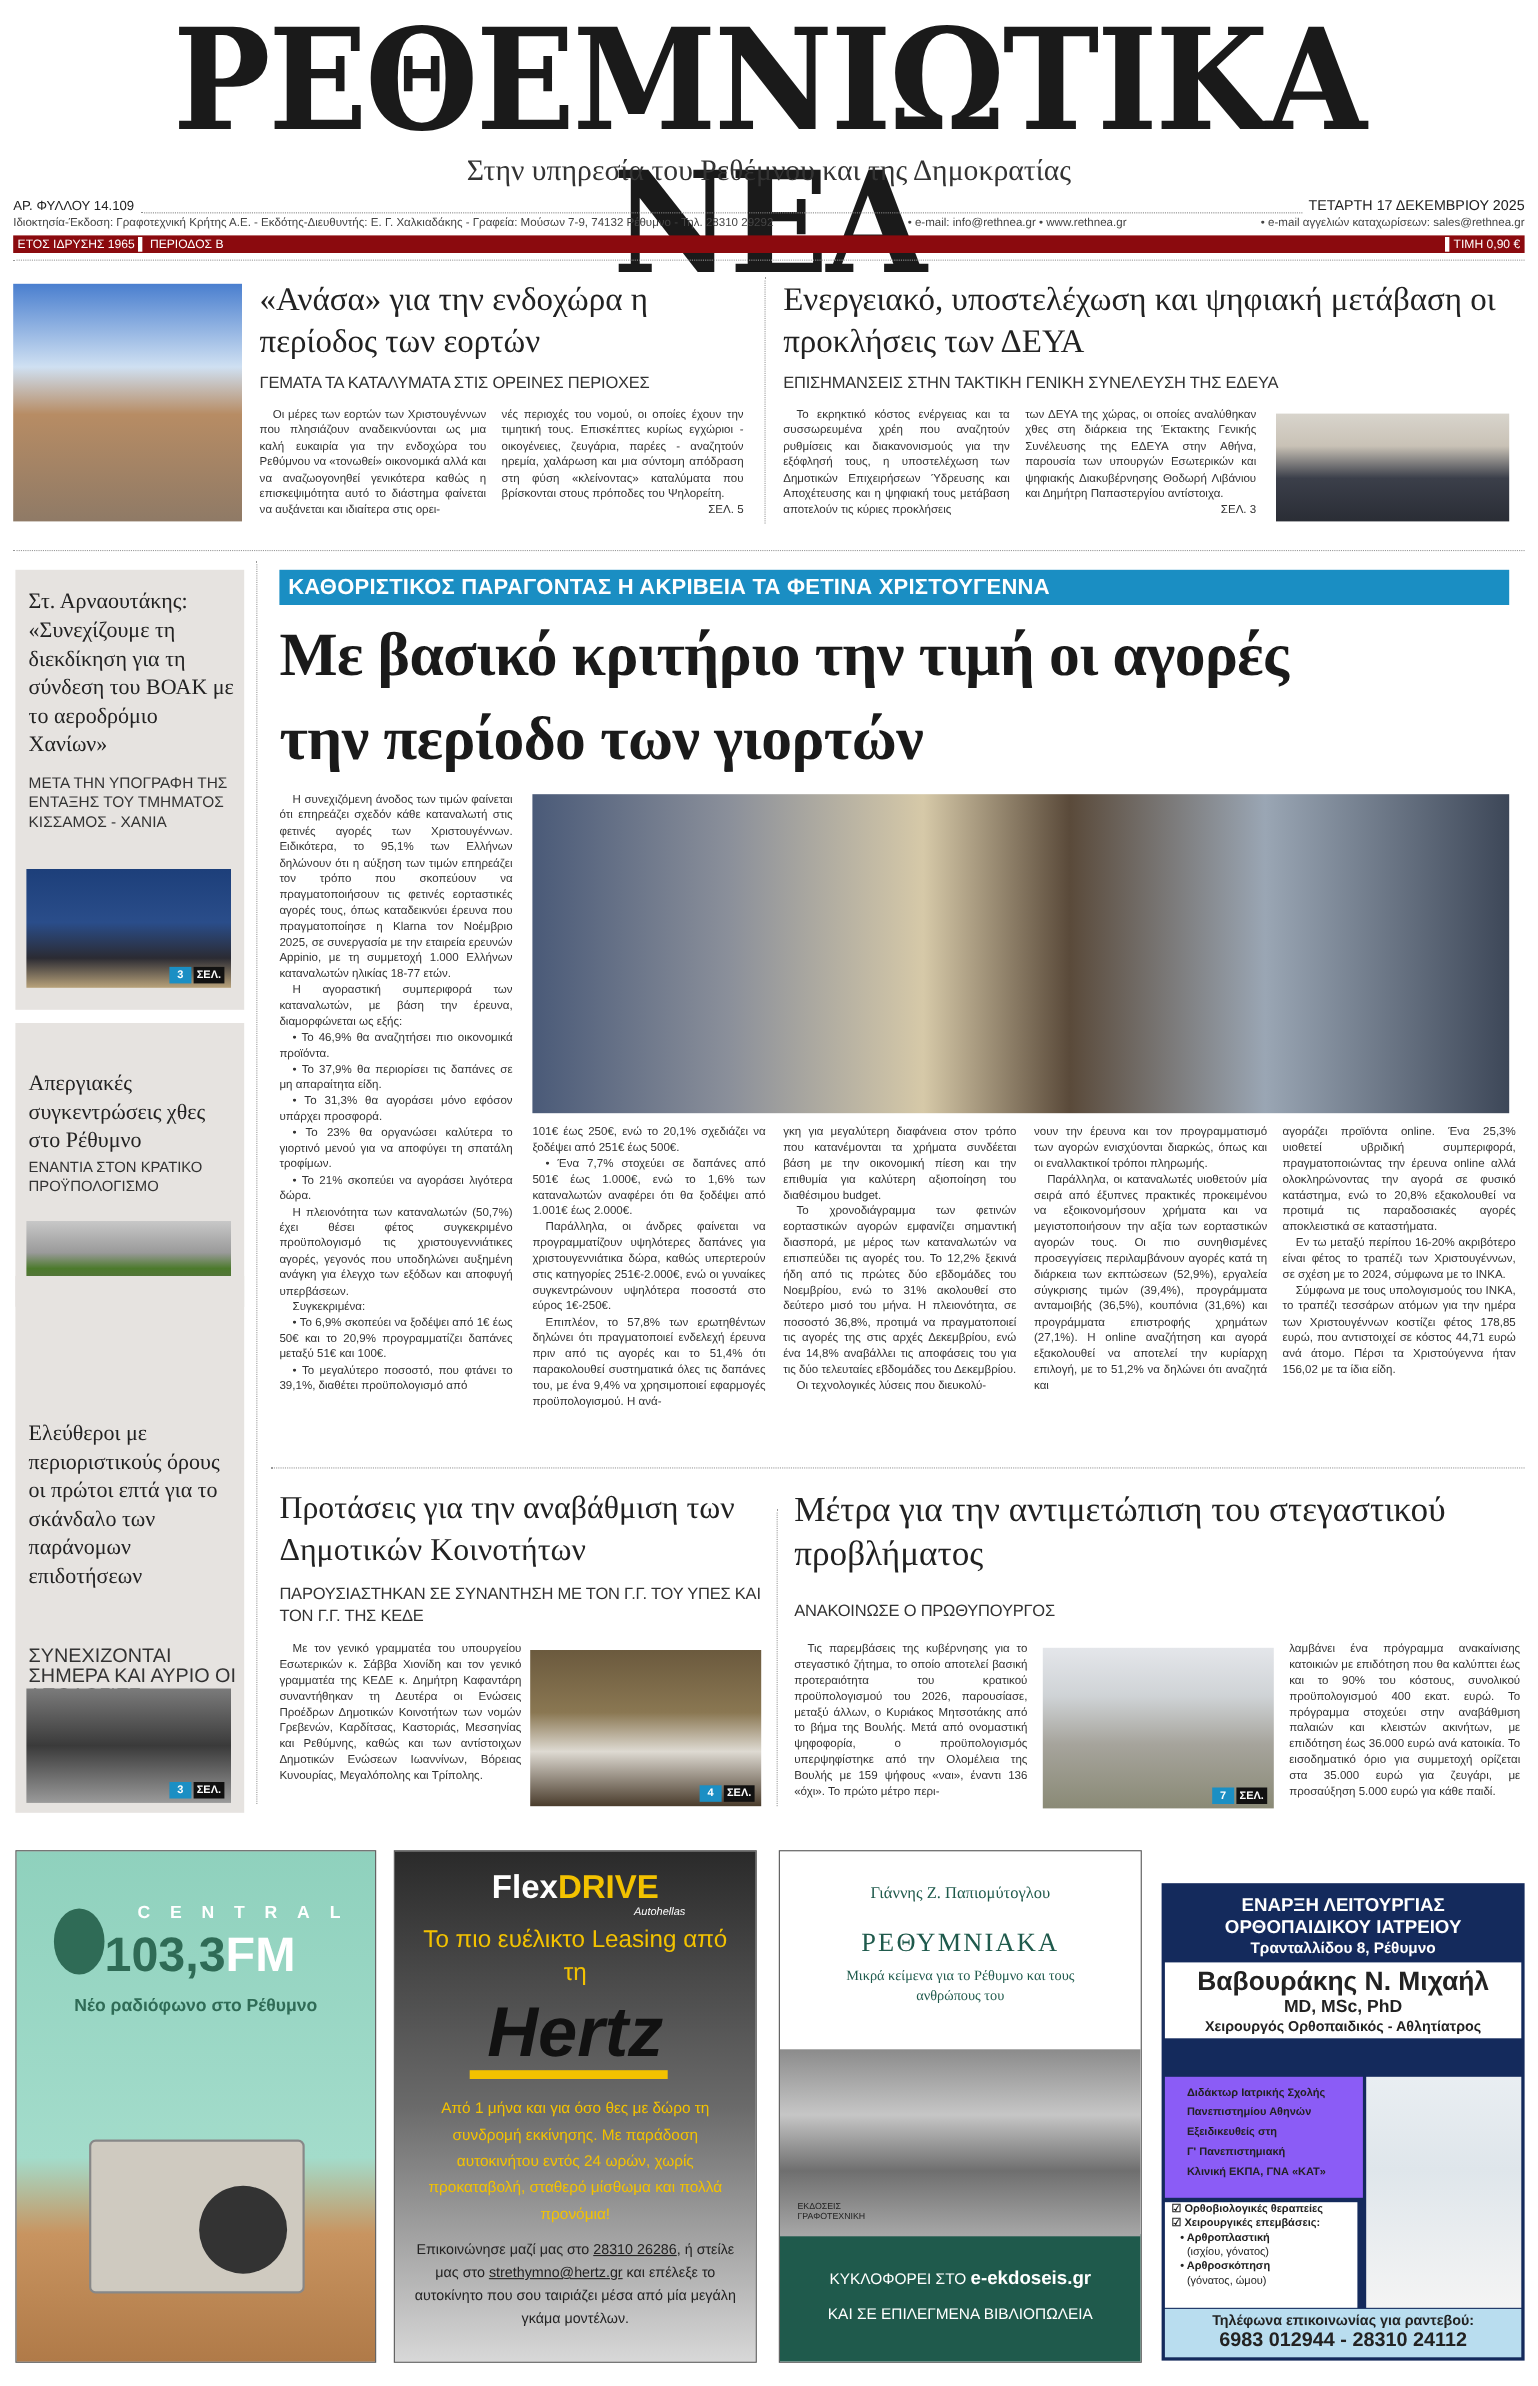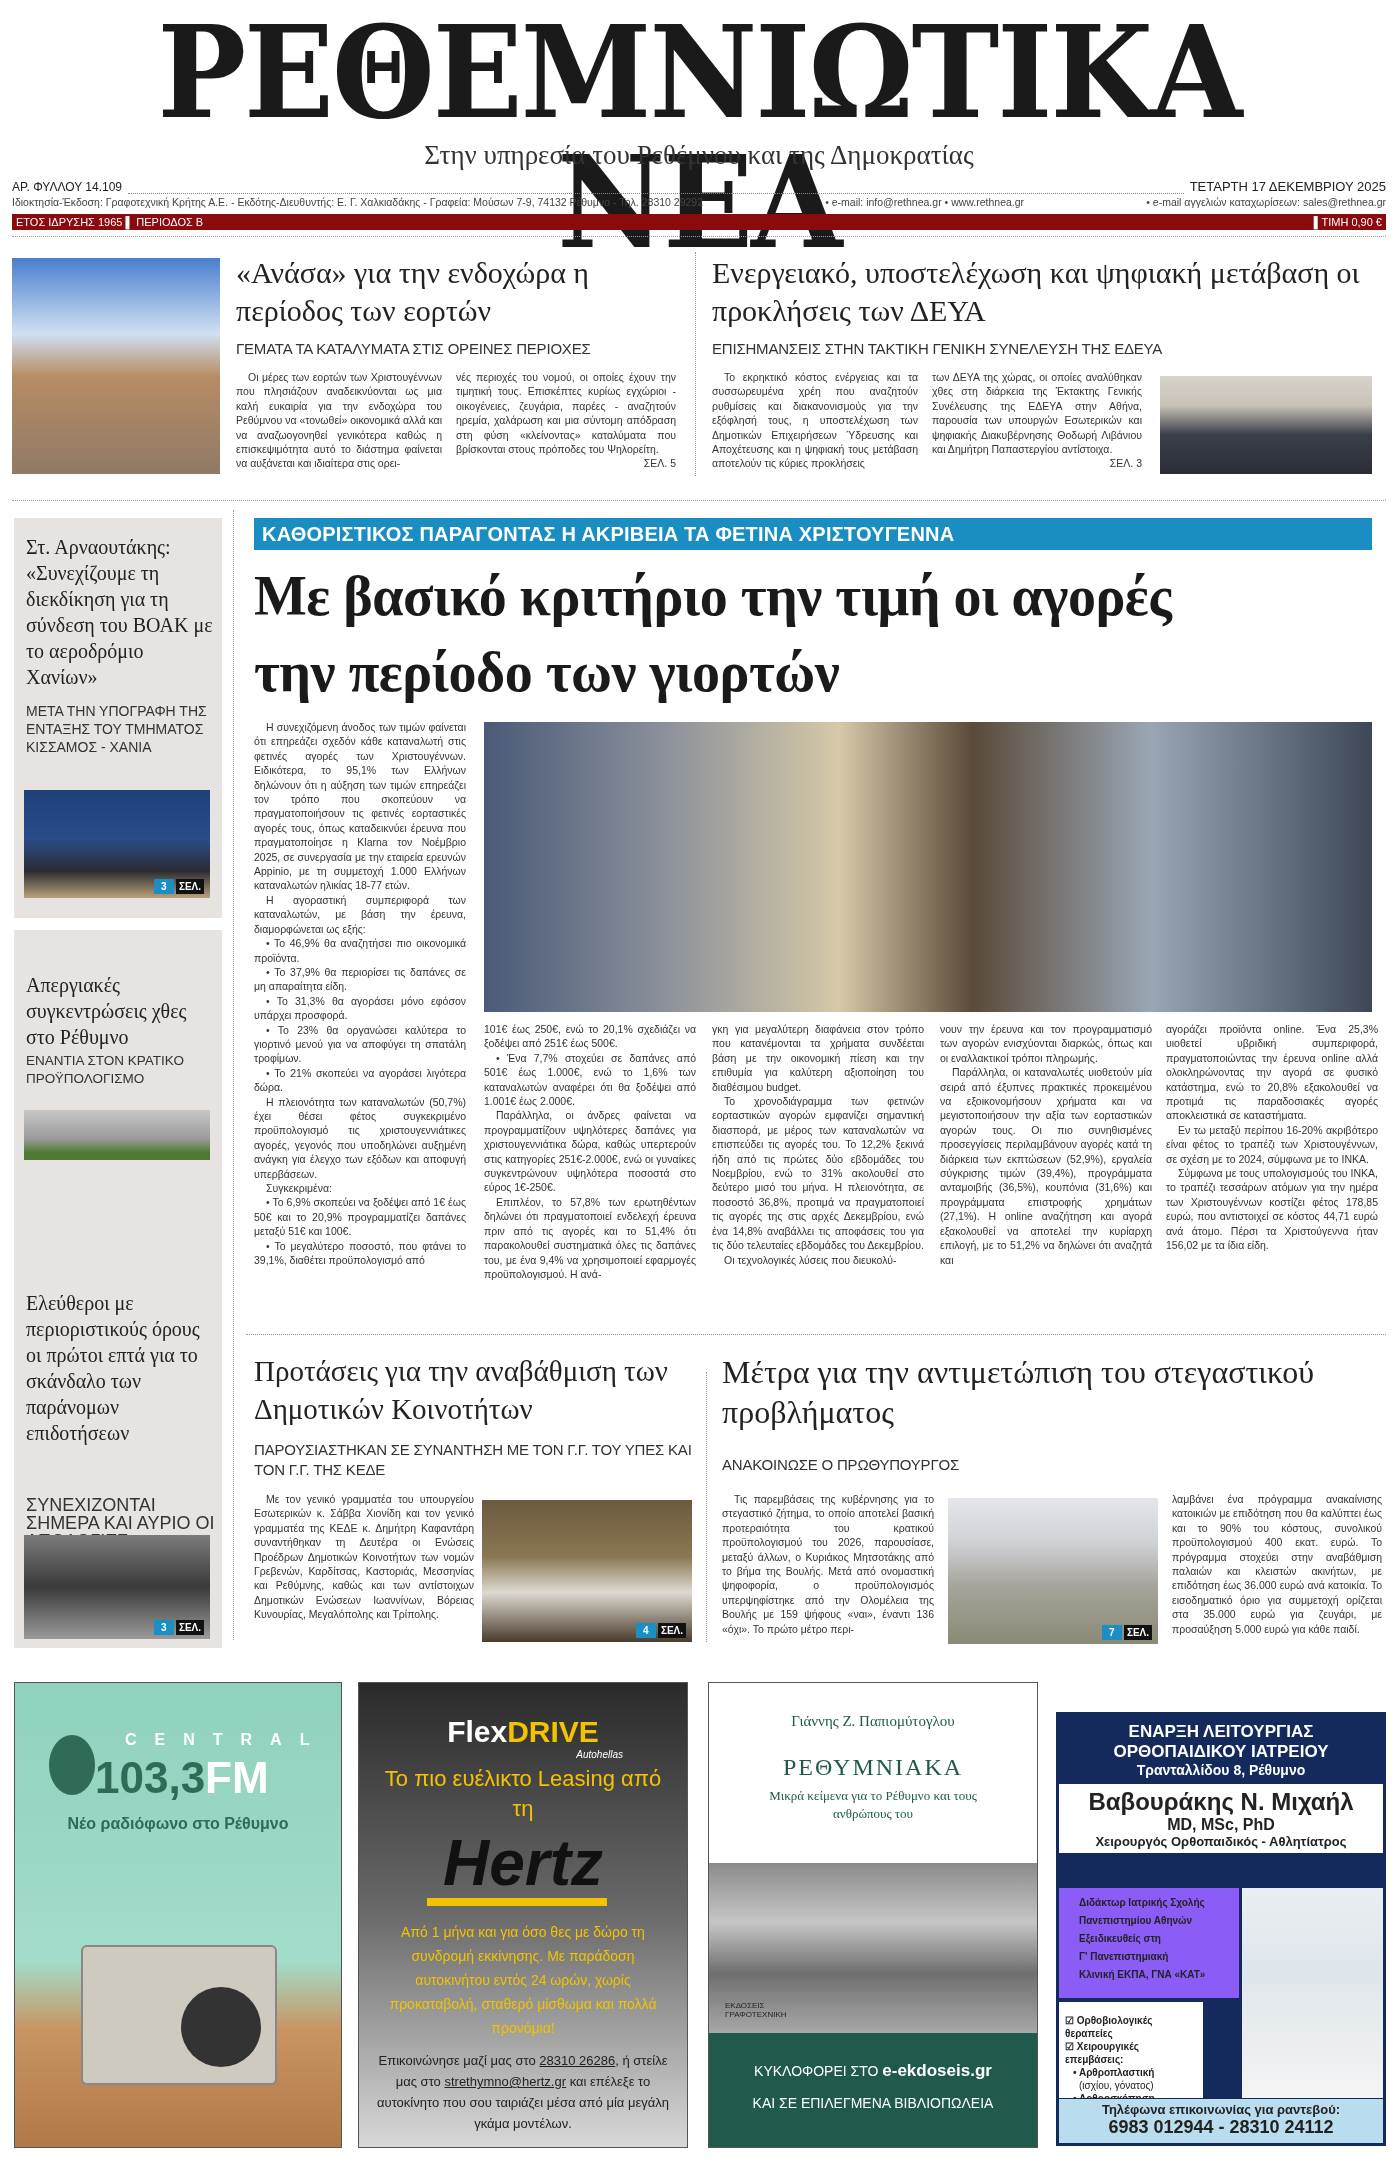--- a/index.html
+++ b/index.html
@@ -177,21 +177,21 @@
   <div style="position:absolute;left:34px;top:52px;width:46px;height:60px;border-radius:50%;background:#2f6b56"></div>
   <div style="position:absolute;left:110px;top:48px;font-size:16px;letter-spacing:18px;color:#fff;font-weight:bold">CENTRAL</div>
   <div style="position:absolute;left:80px;top:70px;font-size:44px;font-weight:bold;color:#2f6b56"><span>103,3</span><span style="color:#fff">FM</span></div>
   <div style="position:absolute;left:0;top:132px;width:100%;text-align:center;font-size:16px;font-weight:bold;color:#2f6b56">Νέο ραδιόφωνο στο Ρέθυμνο</div>
   <div style="position:absolute;left:66px;top:262px;width:196px;height:140px;background:#cfcac0;border:2px solid #888;border-radius:6px">
     <div style="position:absolute;right:14px;top:40px;width:80px;height:80px;border-radius:50%;background:#333"></div>
   </div>
 </div>
 
 <div class="abs ad" style="left:358px;top:1682px;width:330px;height:466px;background:linear-gradient(180deg,#2a2a2a 0%,#6a6a6a 50%,#d8d8d8 100%);text-align:center">
-  <div style="margin-top:32px;font-size:30px;font-weight:bold;color:#fff"><span>Flex</span><span style="color:#f3c200">DRIVE</span></div>
+  <div style="margin-top:16px;font-size:30px;font-weight:bold;color:#fff"><span>Flex</span><span style="color:#f3c200">DRIVE</span></div>
   <div style="font-size:10px;color:#fff;text-align:right;padding-right:64px;font-style:italic">Autohellas</div>
   <div style="font-size:22px;color:#f3c200;padding:4px 14px;line-height:30px">Το πιο ευέλικτο Leasing από τη</div>
   <div style="font-size:64px;font-weight:bold;font-style:italic;color:#111;line-height:70px">Hertz</div>
   <div style="height:8px;background:#f3c200;margin:0 80px 14px 68px"></div>
   <div style="font-size:14px;color:#f3c200;line-height:24px;padding:0 18px">Από 1 μήνα και για όσο θες με δώρο τη συνδρομή εκκίνησης. Με παράδοση αυτοκινήτου εντός 24 ωρών, χωρίς προκαταβολή, σταθερό μίσθωμα και πολλά προνόμια!</div>
   <div style="font-size:13px;color:#222;line-height:21px;padding:10px 10px 0">
     <span>Επικοινώνησε μαζί μας στο</span>
     <u>28310 26286</u><span>, ή στείλε μας στο</span>
     <u>strethymno@hertz.gr</u>
     <span>και επέλεξε το αυτοκίνητο που σου ταιριάζει μέσα από μία μεγάλη γκάμα μοντέλων.</span>
@@ -220,21 +220,21 @@
     <div style="font-size:16px;font-weight:bold;color:#222">MD, MSc, PhD</div>
     <div style="font-size:13px;font-weight:bold;color:#222">Χειρουργός Ορθοπαιδικός - Αθλητίατρος</div>
   </div>
   <div style="position:absolute;left:3px;top:176px;width:180px;height:110px;background:#8b5cf6;padding:6px 20px;font-size:10px;font-weight:bold;line-height:18px;color:#222">
     <div>Διδάκτωρ Ιατρικής Σχολής</div>
     <div>Πανεπιστημίου Αθηνών</div>
     <div>Εξειδικευθείς στη</div>
     <div>Γ' Πανεπιστημιακή</div>
     <div>Κλινική ΕΚΠΑ, ΓΝΑ «ΚΑΤ»</div>
   </div>
-  <div style="position:absolute;left:3px;top:290px;width:144px;height:96px;background:#fff;padding:12px 6px;font-size:10px;font-weight:bold;line-height:13px;color:#222">
+  <div style="position:absolute;left:3px;top:290px;width:175px;height:96px;background:#fff;padding:0 6px;font-size:10px;font-weight:bold;line-height:13px;color:#222">
     <div>☑ Ορθοβιολογικές θεραπείες</div>
     <div>☑ Χειρουργικές επεμβάσεις:</div>
     <div style="padding-left:8px">• Αρθροπλαστική</div>
     <div style="padding-left:14px;font-weight:normal">(ισχίου, γόνατος)</div>
     <div style="padding-left:8px">• Αρθροσκόπηση</div>
     <div style="padding-left:14px;font-weight:normal">(γόνατος, ώμου)</div>
   </div>
   <div style="position:absolute;left:186px;top:176px;width:141px;height:210px;background:linear-gradient(180deg,#e9eef2 0%,#dfe6eb 40%,#f4f4f4 100%)"></div>
   <div style="position:absolute;left:3px;bottom:3px;width:324px;height:44px;background:#b9ddef;text-align:center;font-weight:bold;color:#222">
     <div style="font-size:13px;margin-top:3px">Τηλέφωνα επικοινωνίας για ραντεβού:</div>

